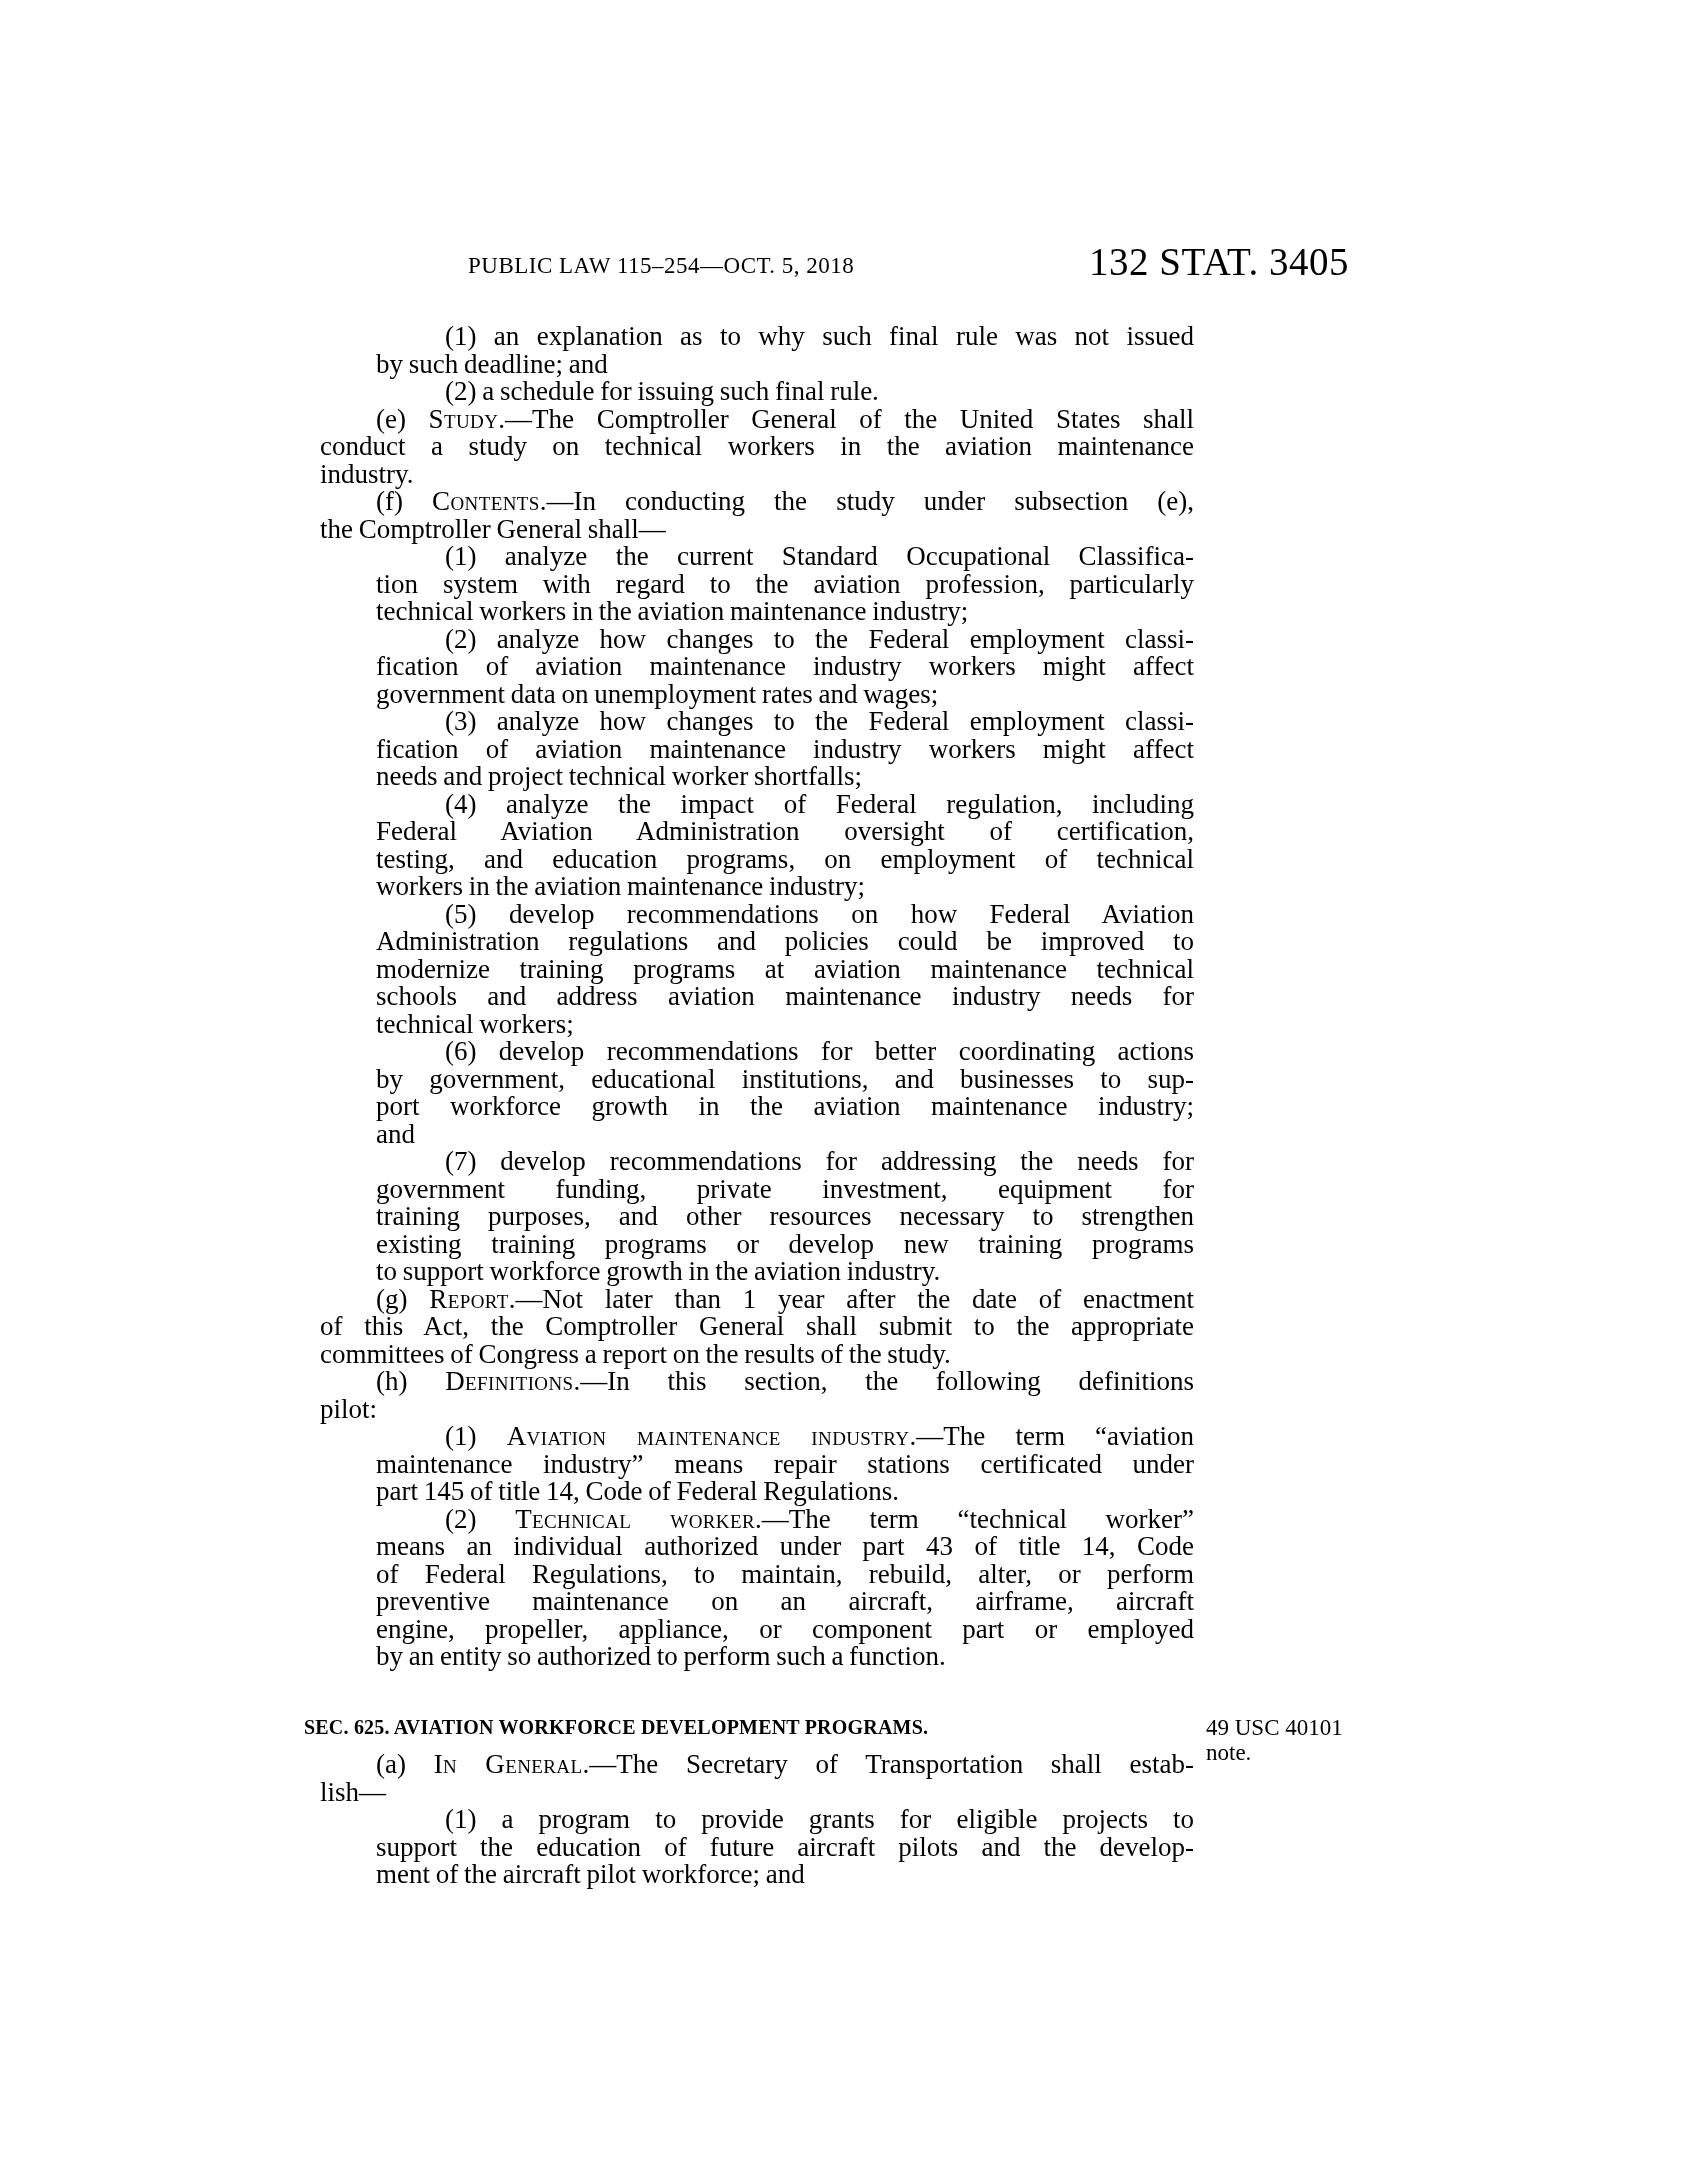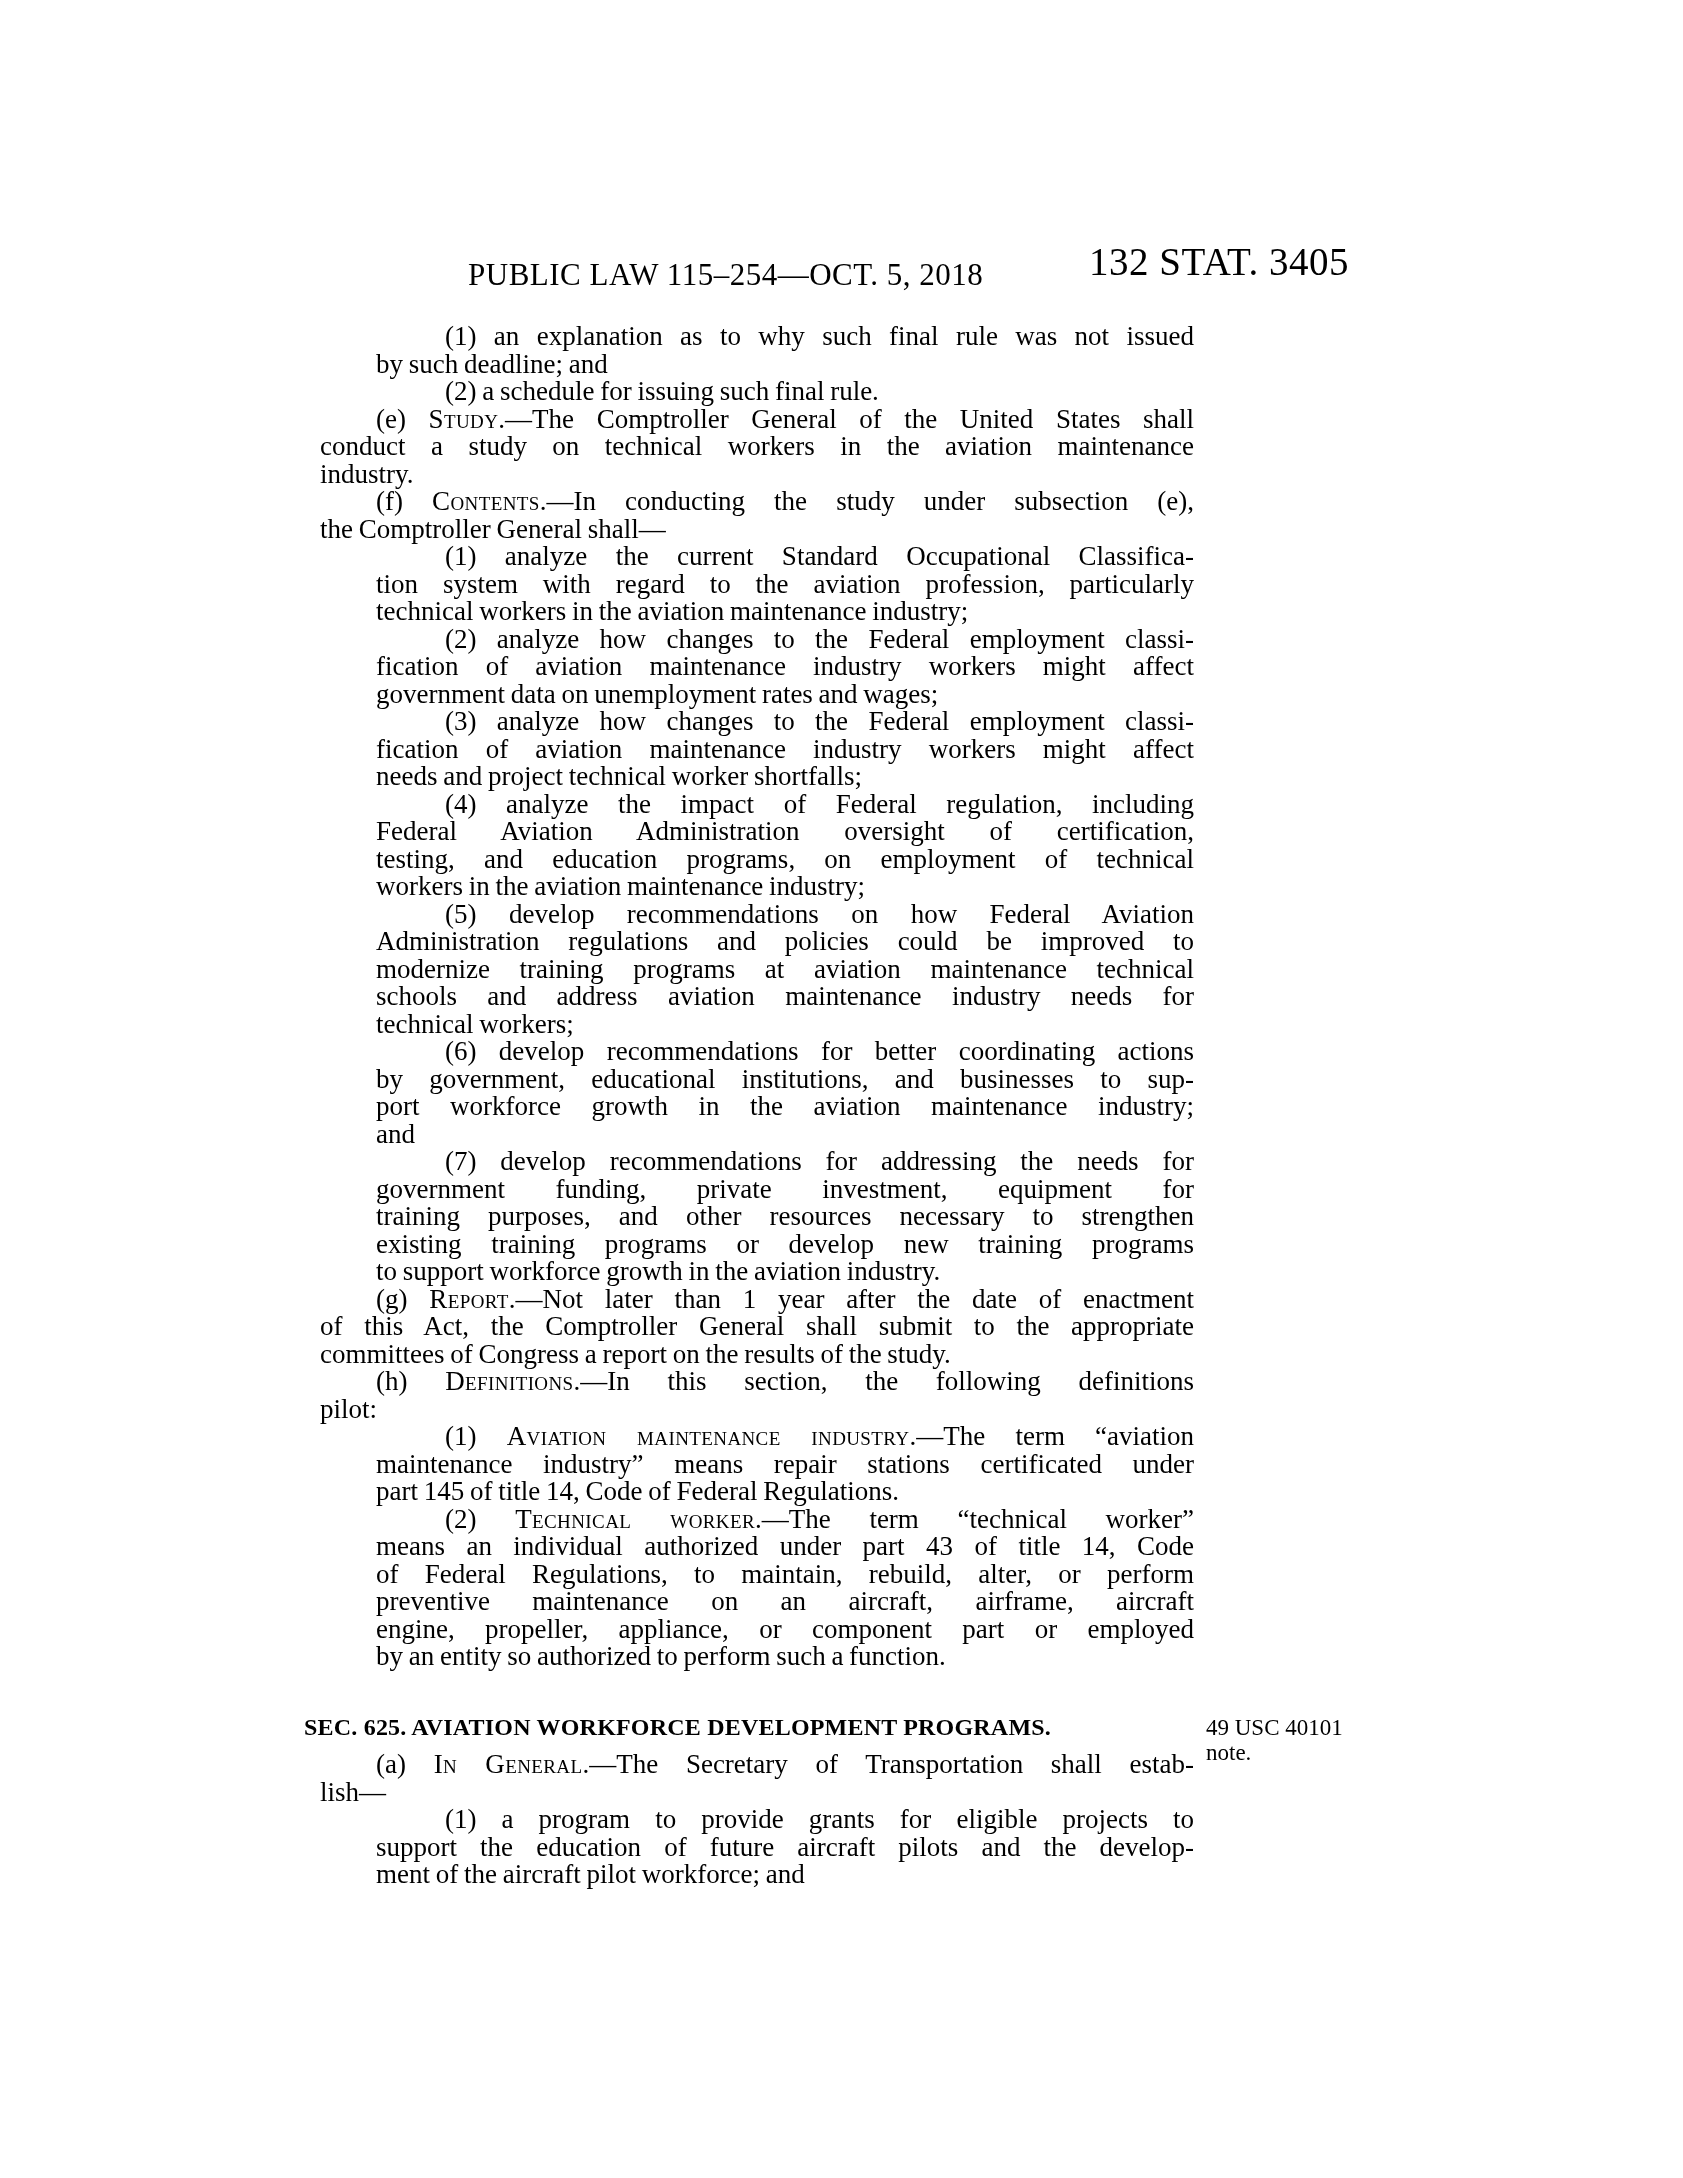--- a/index.html
+++ b/index.html
@@ -8,22 +8,22 @@
     width: 1683px;
     height: 2178px;
     background: #ffffff;
     color: #000000;
     font-family: "Liberation Serif", "DejaVu Serif", serif;
     overflow: hidden;
   }
   .running-head {
     position: absolute;
     left: 468px;
-    top: 257px;
-    font-size: 31px;
+    top: 248px;
+    font-size: 23px;
     line-height: 36px;
     white-space: nowrap;
     letter-spacing: 0.5px;
   }
   .stat-number {
     position: absolute;
     left: 1089px;
     top: 244px;
     width: 287px;
     text-align: left;
@@ -54,21 +54,21 @@
     -moz-text-align-last: justify;
     white-space: normal;
   }
   .i1 { padding-left: 56px; }
   .i2 { padding-left: 125px; }
   .sc { font-variant: small-caps; letter-spacing: 0.4px; }
   .section-heading {
     position: absolute;
     left: 304px;
     top: 1714px;
-    font-size: 24px;
+    font-size: 20px;
     font-weight: bold;
     line-height: 26px;
     white-space: nowrap;
     letter-spacing: 0.2px;
   }
   .margin-note {
     position: absolute;
     left: 1206px;
     top: 1715px;
     width: 188px;

